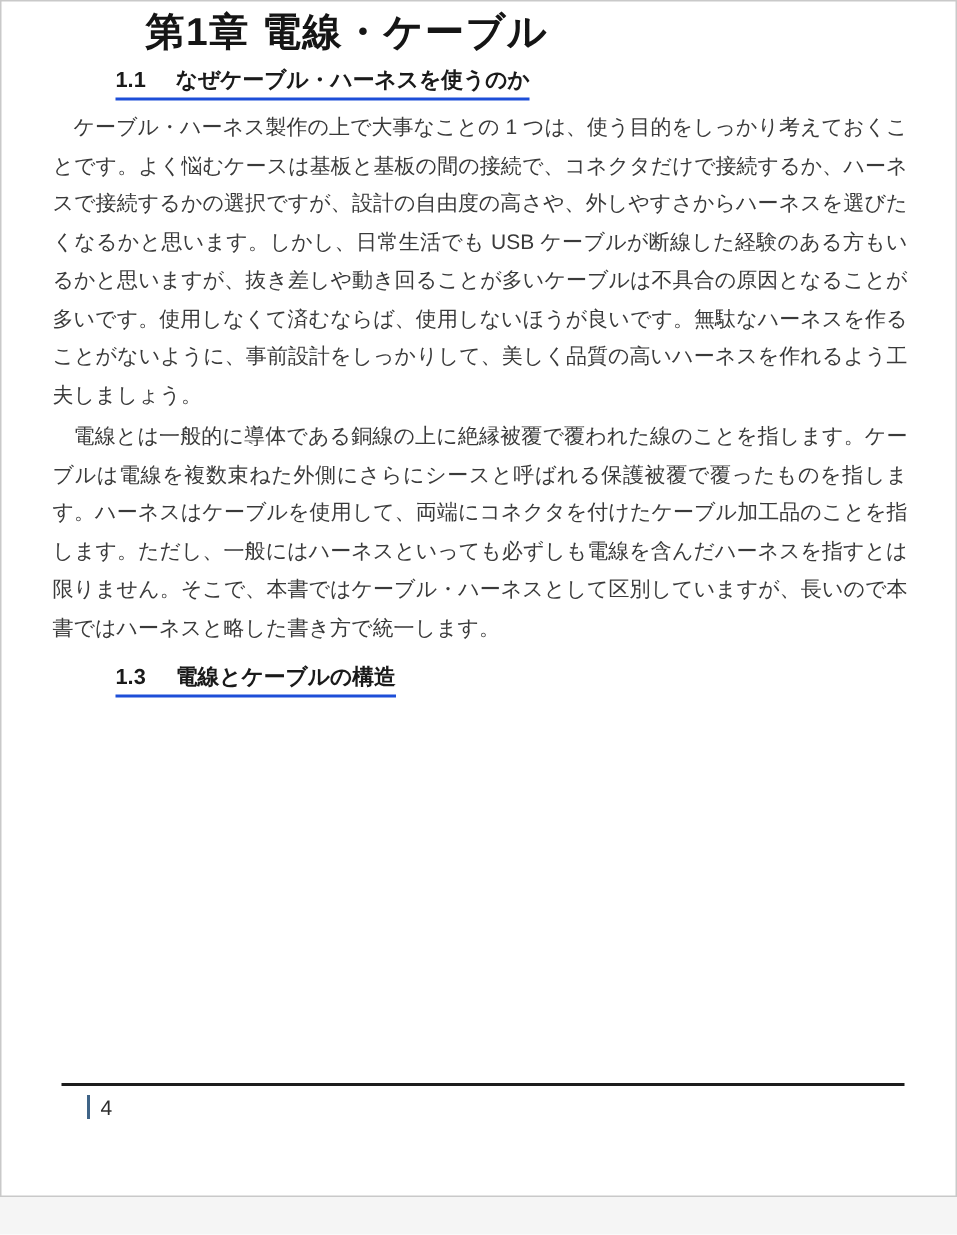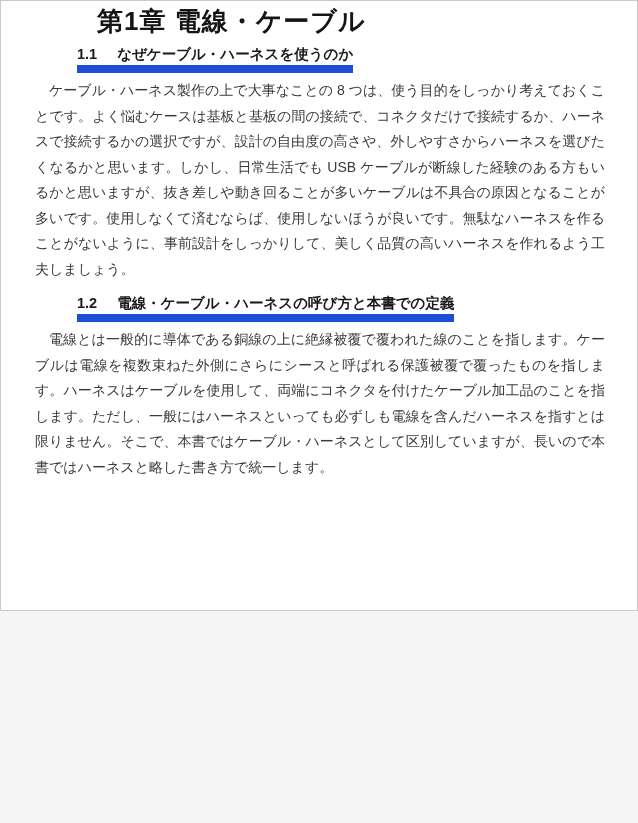--- a/index.html
+++ b/index.html
@@ -1,19 +1,19 @@
 <!DOCTYPE html>
 <html><head>
 <meta charset="utf-8">
 <style>
   html, body { margin: 0; padding: 0; background: #f5f5f5; }
   .page {
     position: relative;
     width: 638px;
-    height: 611px;
+    height: 798px;
     margin: 0;
     background: #ffffff;
     border: 1px solid #c9c9c9;
     box-sizing: border-box;
     font-family: "Liberation Sans", "DejaVu Sans", sans-serif;
     overflow: hidden;
   }
   .chapter-title {
     margin: 4px 0 8px 96px;
     font-size: 26px;
@@ -23,21 +23,21 @@
     letter-spacing: 1px;
   }
   .section { margin: 0; }
   .section-heading {
     margin: 12px 0 5px 76px;
     line-height: 18px;
   }
   .section.first .section-heading { margin-top: 6px; }
   .heading-inner {
     display: inline-block;
-    border-bottom: 8px solid #1d4ed8;
+    border-bottom: 2px solid #1d4ed8;
     padding-bottom: 2px;
     font-size: 14.5px;
     font-weight: bold;
     color: #1a1a1a;
   }
   .section-number { margin-right: 20px; }
   .para {
     width: 570px;
     margin: 2px 34px 0 34px;
     font-size: 14px;
@@ -80,33 +80,33 @@
 <div class="page">
 
   <h1 class="chapter-title">第1章 電線・ケーブル</h1>
 
   <div class="section first">
     <div class="section-heading">
       <span class="heading-inner">
         <span class="section-number">1.1</span><span>なぜケーブル・ハーネスを使うのか</span>
       </span>
     </div>
-    <p class="para">ケーブル・ハーネス製作の上で大事なことの 8 つは、使う目的をしっかり考えておくことです。よく悩むケースは基板と基板の間の接続で、コネクタだけで接続するか、ハーネスで接続するかの選択ですが、設計の自由度の高さや、外しやすさからハーネスを選びたくなるかと思います。しかし、日常生活でも USB ケーブルが断線した経験のある方もいるかと思いますが、抜き差しや動き回ることが多いケーブルは不具合の原因となることが多いです。使用しなくて済むならば、使用しないほうが良いです。無駄なハーネスを作ることがないように、事前設計をしっかりして、美しく品質の高いハーネスを作れるよう工夫しましょう。</p>
+    <p class="para">ケーブル・ハーネス製作の上で大事なことの 1 つは、使う目的をしっかり考えておくことです。よく悩むケースは基板と基板の間の接続で、コネクタだけで接続するか、ハーネスで接続するかの選択ですが、設計の自由度の高さや、外しやすさからハーネスを選びたくなるかと思います。しかし、日常生活でも USB ケーブルが断線した経験のある方もいるかと思いますが、抜き差しや動き回ることが多いケーブルは不具合の原因となることが多いです。使用しなくて済むならば、使用しないほうが良いです。無駄なハーネスを作ることがないように、事前設計をしっかりして、美しく品質の高いハーネスを作れるよう工夫しましょう。</p>
+  </div>
+
+  <div class="section">
+    <p class="para">電線とは一般的に導体である銅線の上に絶縁被覆で覆われた線のことを指します。ケーブルは電線を複数束ねた外側にさらにシースと呼ばれる保護被覆で覆ったものを指します。ハーネスはケーブルを使用して、両端にコネクタを付けたケーブル加工品のことを指します。ただし、一般にはハーネスといっても必ずしも電線を含んだハーネスを指すとは限りません。そこで、本書ではケーブル・ハーネスとして区別していますが、長いので本書ではハーネスと略した書き方で統一します。</p>
   </div>
 
   <div class="section">
     <div class="section-heading">
       <span class="heading-inner">
-        <span class="section-number">1.2</span><span>電線・ケーブル・ハーネスの呼び方と本書での定義</span>
+        <span class="section-number">1.3</span><span>電線とケーブルの構造</span>
       </span>
     </div>
-    <p class="para">電線とは一般的に導体である銅線の上に絶縁被覆で覆われた線のことを指します。ケーブルは電線を複数束ねた外側にさらにシースと呼ばれる保護被覆で覆ったものを指します。ハーネスはケーブルを使用して、両端にコネクタを付けたケーブル加工品のことを指します。ただし、一般にはハーネスといっても必ずしも電線を含んだハーネスを指すとは限りません。そこで、本書ではケーブル・ハーネスとして区別していますが、長いので本書ではハーネスと略した書き方で統一します。</p>
-  </div>
-
-  <div class="section">
   </div>
 
   <div class="footer">
     <div class="footer-rule"></div>
     <div class="page-number-wrap">
       <span class="page-number-bar"></span>
       <span class="page-number">4</span>
     </div>
   </div>
 

